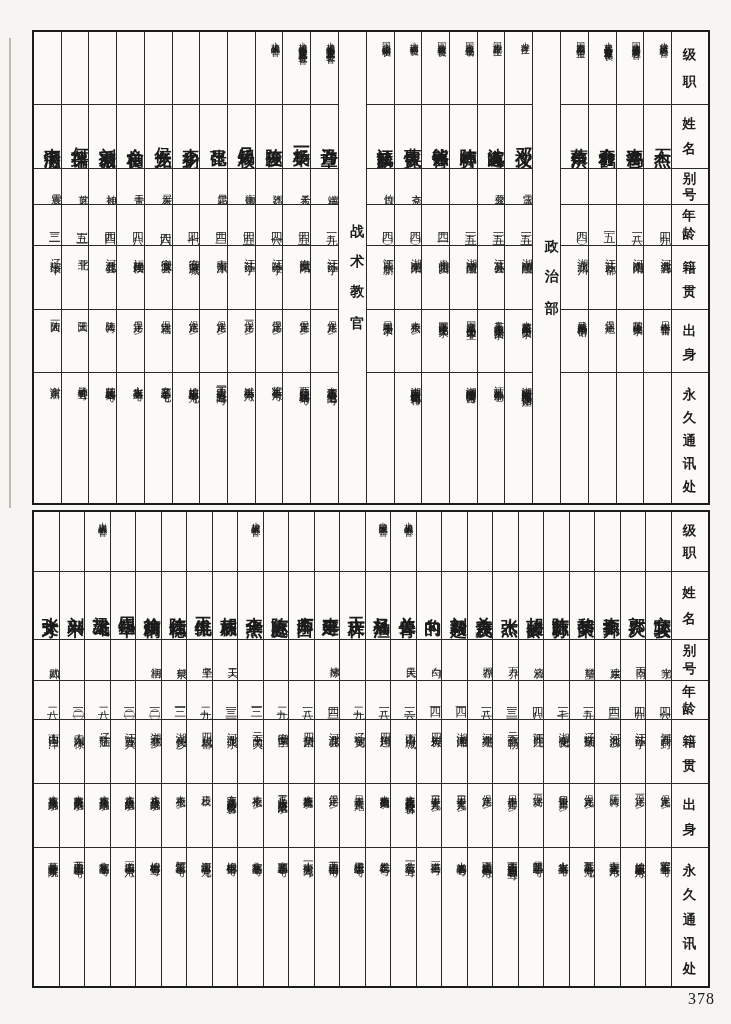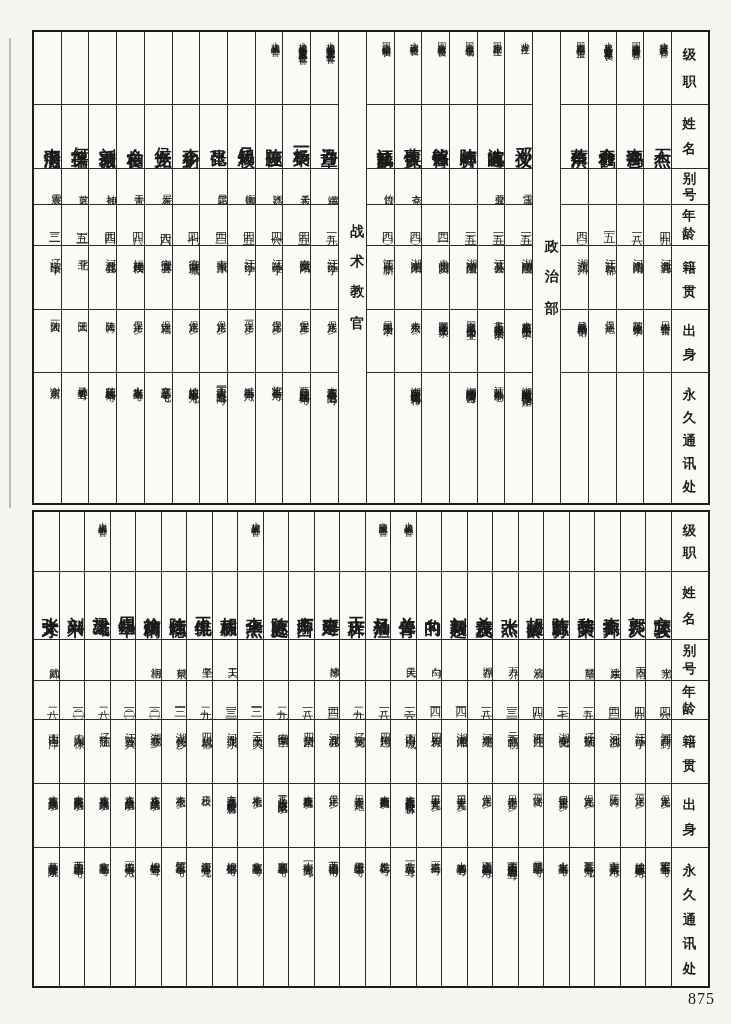--- a/index.html
+++ b/index.html
@@ -537,14 +537,14 @@
       <div class="col">
         <div class="cell c-rank"></div>
         <div class="cell c-name">张文才</div>
         <div class="cell c-alias">武卿</div>
         <div class="cell c-age">二八</div>
         <div class="cell c-native">山西河津</div>
         <div class="cell c-origin">本校九步战术班一</div>
         <div class="cell c-addr">草堂寺曾家院子</div>
       </div>
     </section>
-  <div class="pagenum">875</div>
+  <div class="pagenum">378</div>
 </div>
 
 </body></html>

